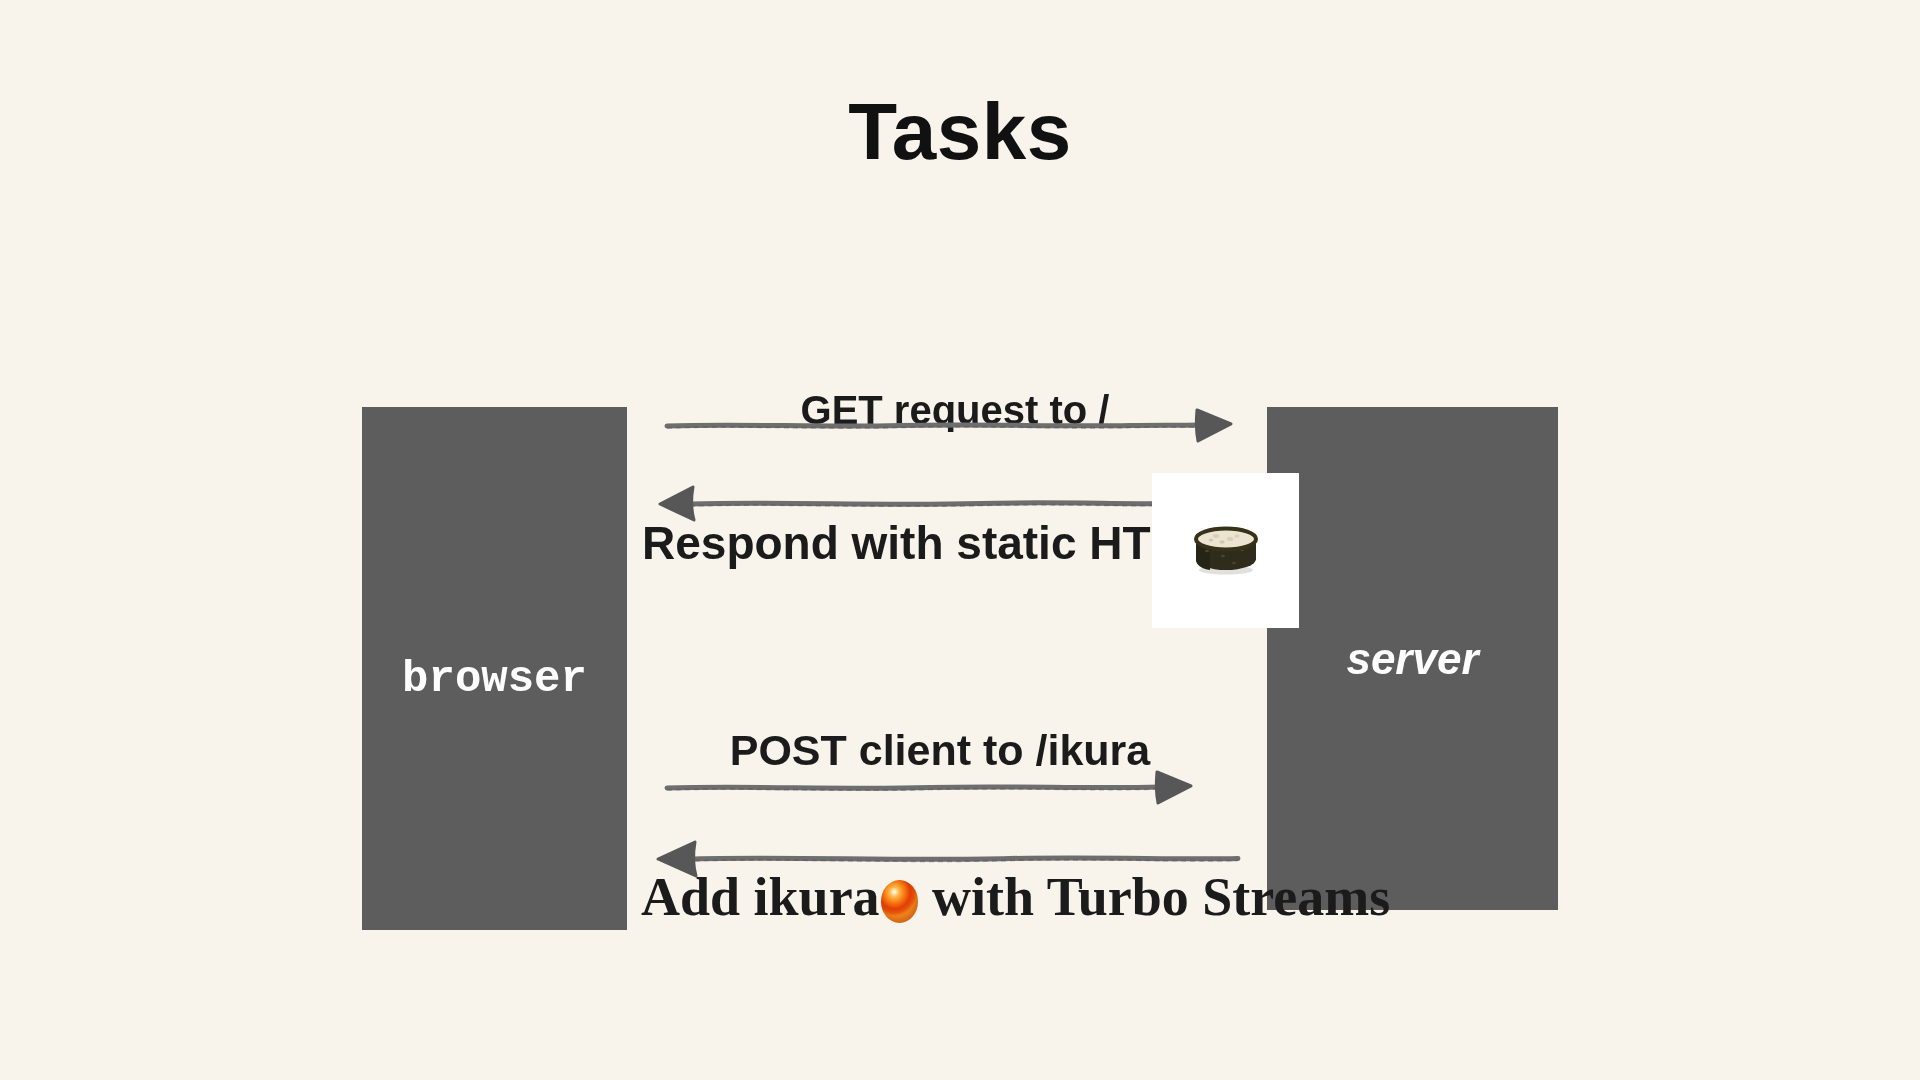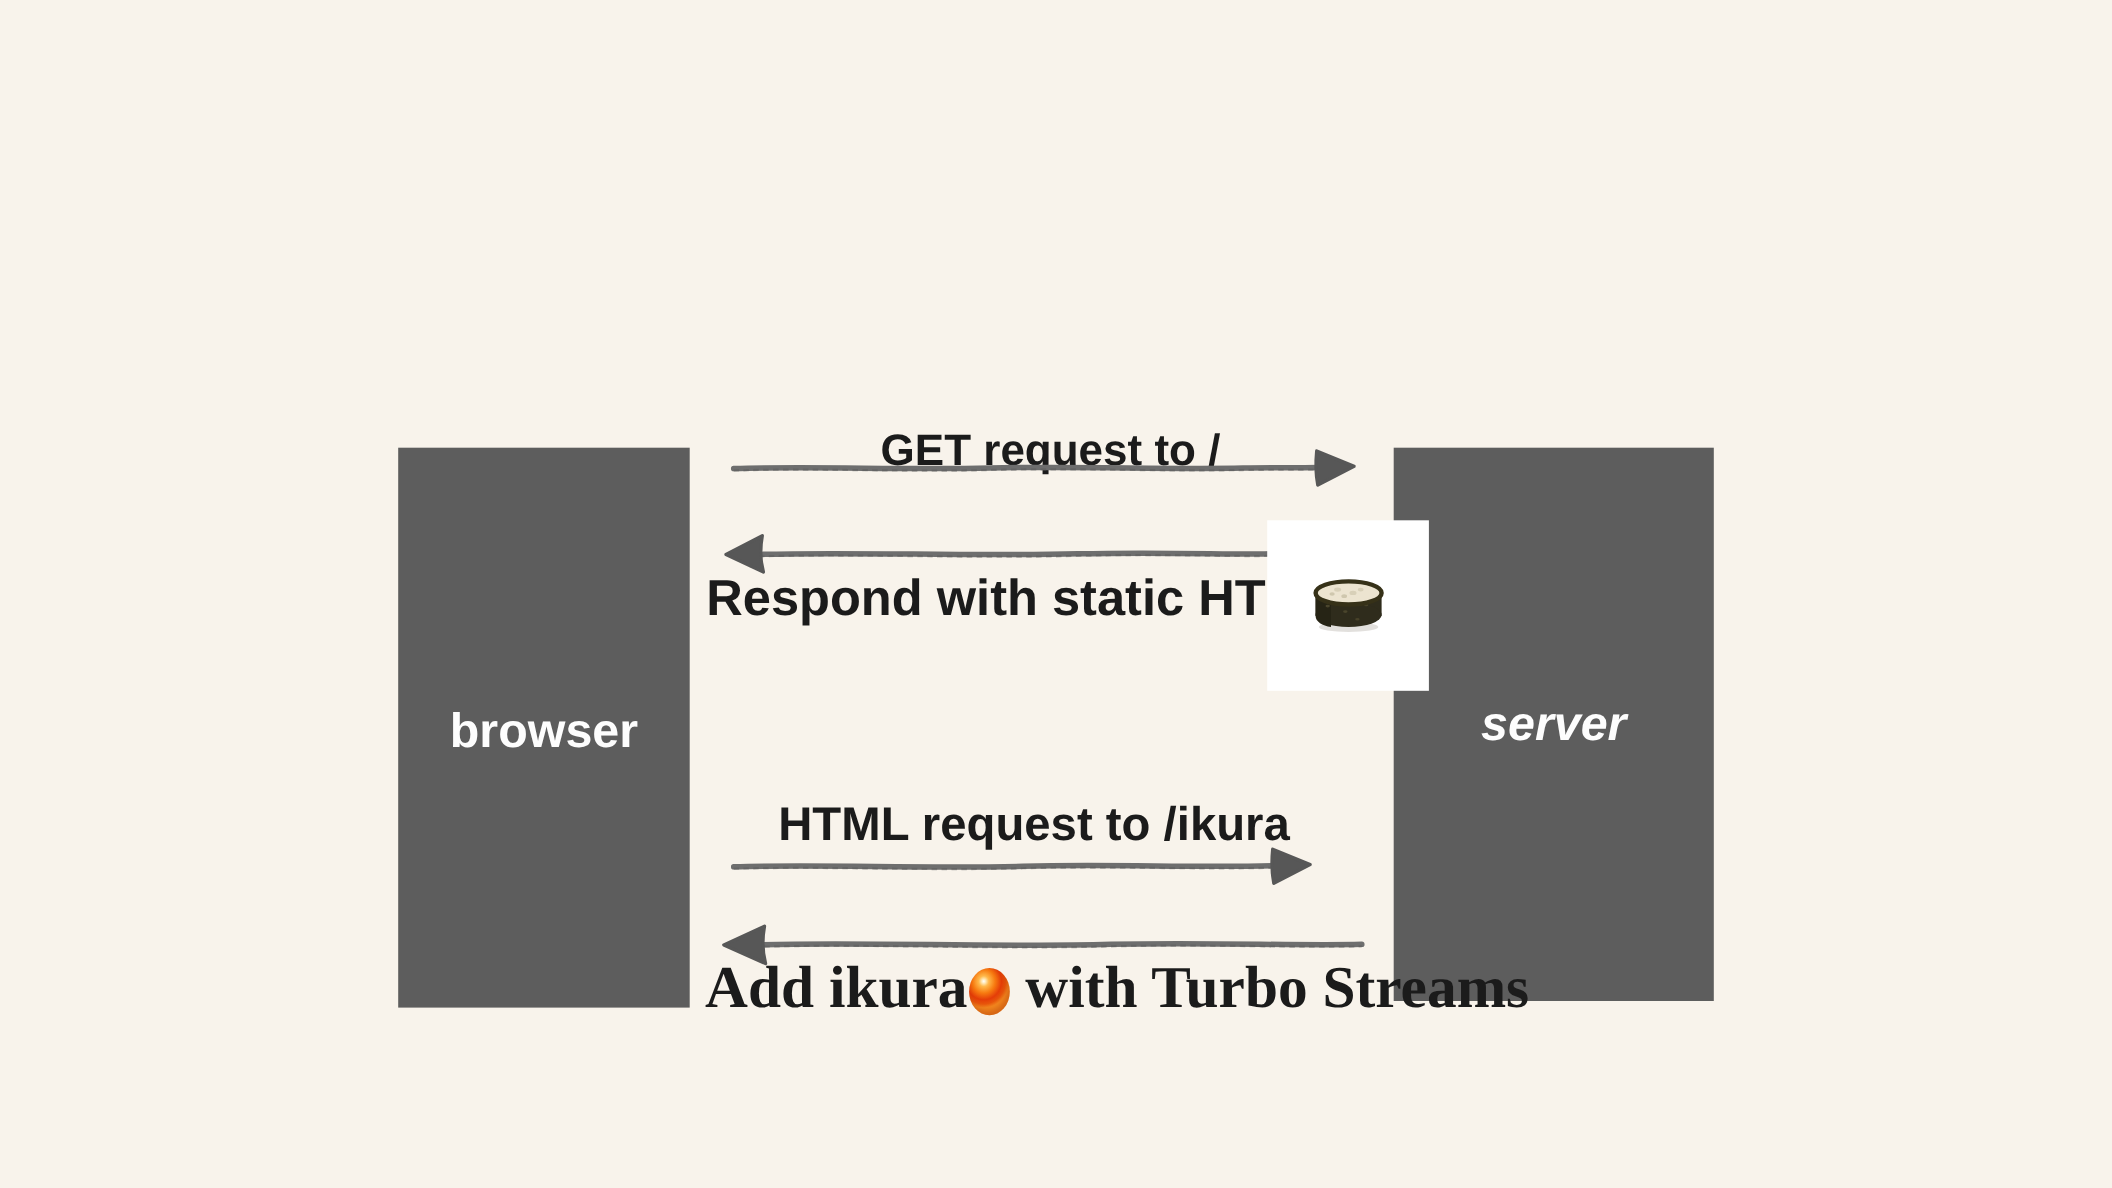--- a/index.html
+++ b/index.html
@@ -38,21 +38,22 @@
     font-weight: 700;
     font-size: 44px;
     line-height: 64px;
     text-align: center;
   }
   .client-box {
     left: 362px;
     top: 407px;
     width: 265px;
     height: 503px;
-    padding-top: 6px;
+    padding-top: 20px;
+    font-family: Liberation Mono, monospace;
   }
   .server-box {
     left: 1267px;
     top: 407px;
     width: 291px;
     height: 503px;
     font-style: italic;
   }
   .arrow-layer {
     position: absolute;
@@ -119,20 +120,21 @@
     background: #ffffff;
     z-index: 5;
   }
   .z-under-photo { z-index: 2; }
 </style>
 </head>
 <body>
 
 <div class="slide">
 
+  <div class="slide-title">Tasks</div>
 
   <svg class="arrow-layer z-under-photo" width="1920" height="1080" viewBox="0 0 1920 1080">
 
     <g>
       <path d="M667 426 C740 423.5 820 427.5 900 425.5 C980 423.5 1060 427 1130 425.5 C1155 425 1180 425.5 1199 425" fill="none" stroke="#6e6e6e" stroke-width="5" stroke-linecap="round"></path>
       <path d="M667 426 C740 423.5 820 427.5 900 425.5 C980 423.5 1060 427 1130 425.5 C1155 425 1180 425.5 1199 425" fill="none" stroke="#585858" stroke-width="2" stroke-dasharray="5 4" opacity="0.45" transform="translate(0 1.8)"></path>
       <path d="M1197 410 L1231 424 L1198 441 C1196 431 1196 420 1197 410 Z" fill="#575757" stroke="#575757" stroke-width="3" stroke-linejoin="round"></path>
     </g>
 
     <g>
@@ -176,18 +178,18 @@
       <ellipse cx="64" cy="63" rx="3.2" ry="2" fill="#d8d0b8"></ellipse>
       <ellipse cx="78" cy="66" rx="3.2" ry="2" fill="#d8d0b8"></ellipse>
       <ellipse cx="70" cy="69" rx="2.6" ry="1.7" fill="#cfc7ae"></ellipse>
       <ellipse cx="85" cy="63" rx="2.6" ry="1.7" fill="#d8d0b8"></ellipse>
       <ellipse cx="59" cy="67" rx="2.4" ry="1.5" fill="#cfc7ae"></ellipse>
     </svg>
   </div>
 
   <div class="msg-label msg-label-1">GET request to /</div>
   <div class="msg-label msg-label-2">Respond with static HTML</div>
-  <div class="msg-label msg-label-3">HTML request to /ikura</div>
+  <div class="msg-label msg-label-3">POST client to /ikura</div>
   <div class="msg-label msg-label-4">
     <span class="prefix">Add ikura</span><span class="ikura-emoji"></span><span class="suffix"> with Turbo Streams</span>
   </div>
 
 </div>
 
 </body></html>

